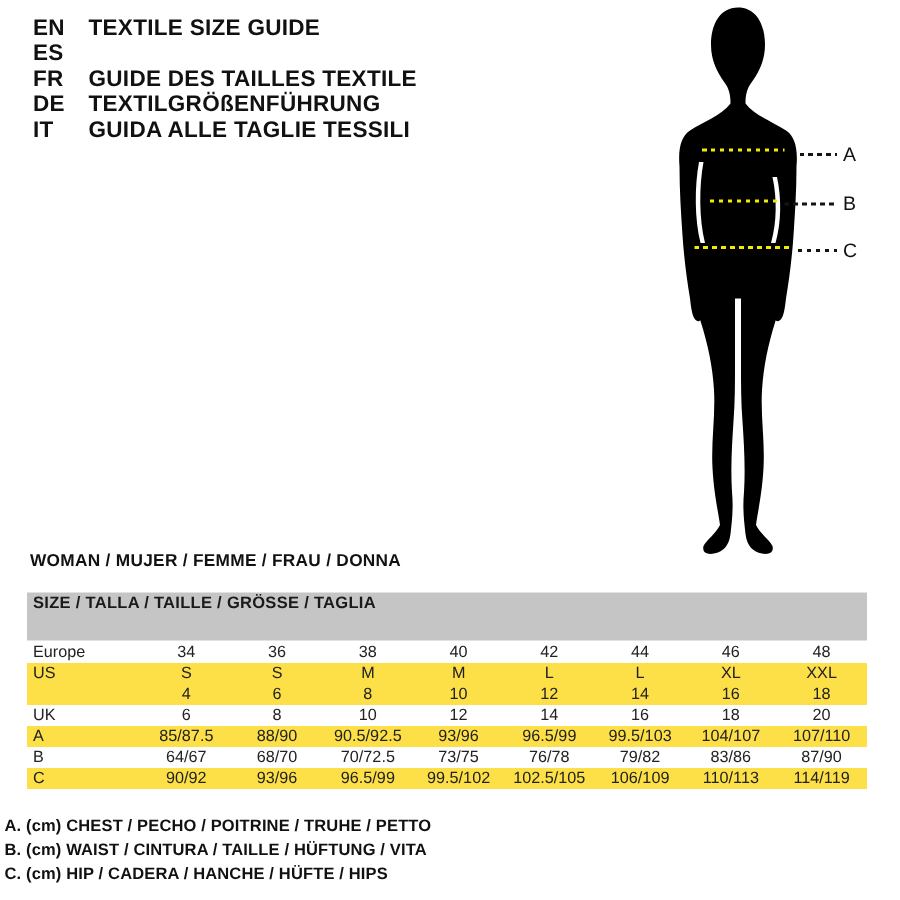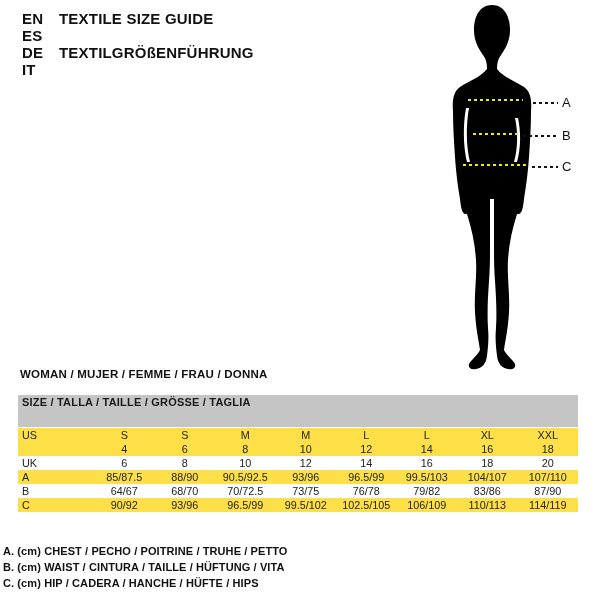--- a/index.html
+++ b/index.html
@@ -60,28 +60,33 @@
 <div id="lang-list" class="abs">
   <div class="lang-row">
     <span class="lang-code">EN</span>
     <span class="lang-label">TEXTILE SIZE GUIDE</span>
   </div>
 
   <div class="lang-row">
     <span class="lang-code">ES</span>
   </div>
 
+  <div class="lang-row">
+    <span class="lang-code">FR</span>
+    <span class="lang-label">GUIDE DES TAILLES TEXTILE</span>
+  </div>
 
   <div class="lang-row">
     <span class="lang-code">DE</span>
     <span class="lang-label">TEXTILGRÖßENFÜHRUNG</span>
   </div>
 
   <div class="lang-row">
     <span class="lang-code">IT</span>
+    <span class="lang-label">GUIDA ALLE TAGLIE TESSILI</span>
   </div>
 </div>
 
 <div id="figure-panel" class="abs">
   <svg id="silhouette" viewBox="0 0 190 378" aria-hidden="true">
 
     <path fill="#000" d="M90,5 C78,5 72,16 72,30 C72,40 76,48 81,55 C84,59 85,63 85,69
       C79,77 67,81 58,87 C52,91 50,99 51,111 C51,127 52,142 53,157
       C54,172 56,187 58,199 C59,208 60,213 63,214 C66,215 67,210 67,202 L67,196
       C70,198 78,199 90,199 C102,199 110,198 113,196 L113,202
@@ -118,20 +123,31 @@
   <span class="m-letter l-a">A</span>
   <span class="m-letter l-b">B</span>
   <span class="m-letter l-c">C</span>
 </div>
 
 <div id="gender-heading" class="abs">WOMAN / MUJER / FEMME / FRAU / DONNA</div>
 
 <div id="size-table" class="abs">
   <div id="table-header">SIZE / TALLA / TAILLE / GRÖSSE / TAGLIA</div>
   <div id="table-rows">
+  <div class="t-row">
+    <span class="t-label">Europe</span>
+  <span class="t-cell">34</span>
+        <span class="t-cell">36</span>
+        <span class="t-cell">38</span>
+        <span class="t-cell">40</span>
+        <span class="t-cell">42</span>
+        <span class="t-cell">44</span>
+        <span class="t-cell">46</span>
+        <span class="t-cell">48</span>
+      </div>
 
   <div class="t-row shaded">
     <span class="t-label">US</span>
   <span class="t-cell">S</span>
         <span class="t-cell">S</span>
         <span class="t-cell">M</span>
         <span class="t-cell">M</span>
         <span class="t-cell">L</span>
         <span class="t-cell">L</span>
         <span class="t-cell">XL</span>

